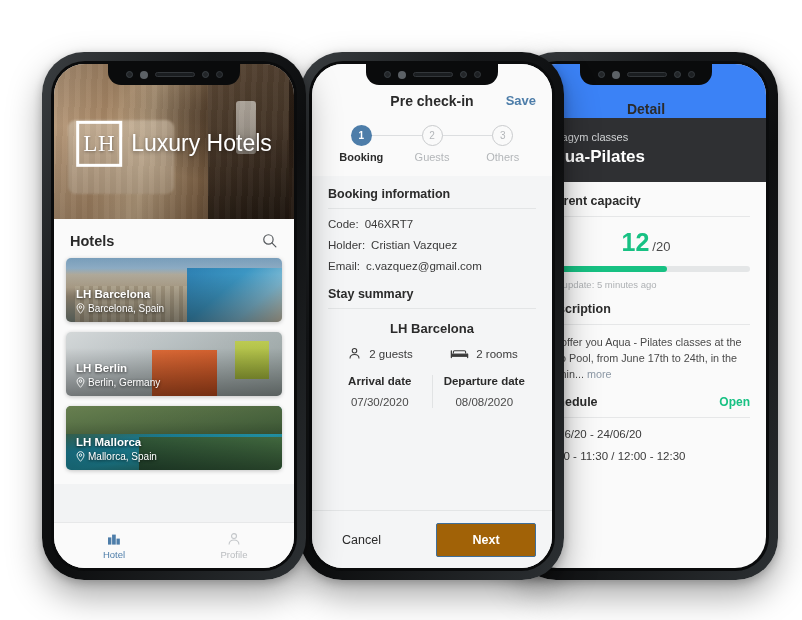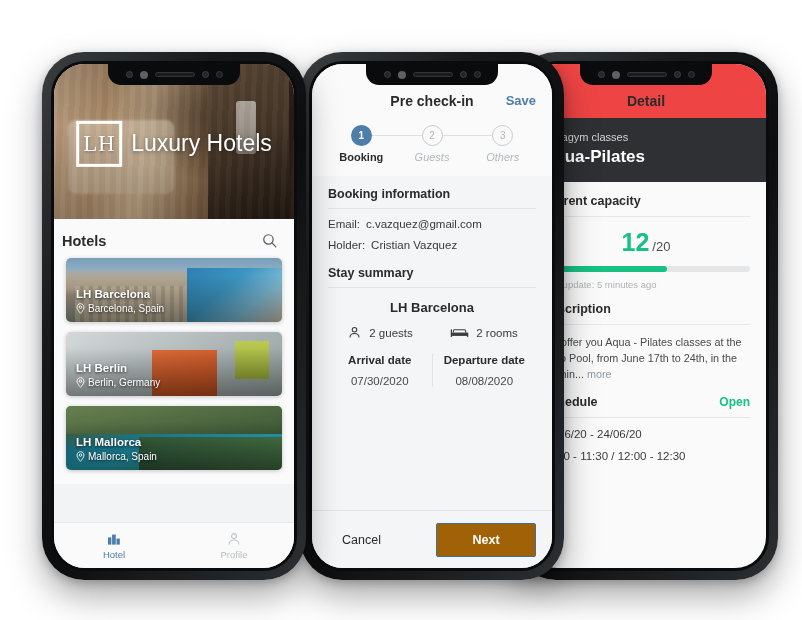--- a/index.html
+++ b/index.html
@@ -88,21 +88,21 @@
     font-family: "Liberation Serif", serif;
     text-shadow: 0 1px 3px rgba(0,0,0,.4);
   }
   .brand-text {
     color: #ffffff; font-size: 23px; font-weight: 400;
     text-shadow: 0 1px 4px rgba(0,0,0,.45);
   }
 
   .list-head {
     display: flex; align-items: center; justify-content: space-between;
-    padding: 13px 16px 9px 8px; background: #fafafa;
+    padding: 13px 16px 9px 16px; background: #fafafa;
   }
   .list-head h2 { font-size: 14.5px; font-weight: 700; color: #2b2b2b; }
 
   .hotel-list { background: #fafafa; padding: 0 12px 4px 12px; }
   .hotel-card {
     position: relative; height: 64px; margin-bottom: 10px;
     border-radius: 5px; overflow: hidden;
     box-shadow: 0 1px 4px rgba(0,0,0,.22);
   }
   .hotel-card .ph { position: absolute; inset: 0; }
@@ -169,21 +169,21 @@
   .step { flex: 1; display: flex; flex-direction: column; align-items: center; position: relative; }
   .step .bubble {
     width: 21px; height: 21px; border-radius: 50%;
     display: flex; align-items: center; justify-content: center;
     font-size: 10px; z-index: 2; background: #fafafa;
   }
   .step.done .bubble { background: #4d7da9; color: #fff; font-weight: 700; }
   .step.todo .bubble { border: 1px solid #c9cbcd; color: #b3b6b9; }
   .step .slbl { margin-top: 5px; font-size: 11px; }
   .step.done .slbl { color: #2b2b2b; font-weight: 700; }
-  .step.todo .slbl { color: #b3b6b9; font-style: italic; }
+  .step.todo .slbl { color: #b3b6b9; }
   .step .line { position: absolute; top: 10px; height: 1px; background: #dcdee0; width: 100%; left: 50%; z-index: 1; }
   .step:last-child .line { display: none; }
 
   .sect { background: #f4f5f6; padding: 11px 16px 0 16px; }
   .sect-title { font-size: 12.5px; font-weight: 700; color: #2b2b2b; padding-bottom: 7px; border-bottom: 1px solid #e3e5e6; }
   .kv { display: flex; gap: 6px; font-size: 11.5px; color: #3a3a3a; padding-top: 9px; }
   .kv .k { font-weight: 400; }
   .kv .v { }
 
   .stay-hotel { text-align: center; font-size: 13px; font-weight: 700; color: #2b2b2b; padding: 12px 0 10px 0; }
@@ -203,21 +203,21 @@
   }
   .btn-cancel { font-size: 12.5px; color: #2b2b2b; padding: 7px 14px; }
   .btn-next {
     background: #a16207; color: #fff; font-size: 12.5px; font-weight: 700;
     padding: 9px 0; width: 100px; text-align: center; border-radius: 2px;
     border: 1px solid #3f6e99;
   }
 
   
   .p3 .screen { background: #fafafa; }
-  .p3-topbar { height: 54px; background: #ef4444; display: flex; align-items: flex-end; justify-content: center; padding-bottom: 9px; }
+  .p3-topbar { height: 54px; background: #3b82f6; display: flex; align-items: flex-end; justify-content: center; padding-bottom: 1px; }
   .p3-title { font-size: 14px; font-weight: 700; color: #2b2b2b; }
   .p3-hero { background: #2f3033; padding: 13px 16px 15px 16px; }
   .p3-hero .cat { font-size: 11px; color: #d2d4d6; }
   .p3-hero .nm { font-size: 17px; color: #fff; font-weight: 700; margin-top: 4px; }
 
   .p3-sect { padding: 12px 16px 0 16px; }
   .p3-sect .t { font-size: 12.5px; font-weight: 700; color: #2b2b2b; padding-bottom: 8px; border-bottom: 1px solid #e6e7e8; }
   .cap-num { text-align: center; margin-top: 11px; }
   .cap-num .big { font-size: 25px; font-weight: 700; color: #17c183; }
   .cap-num .tot { font-size: 13px; color: #4a4a4a; margin-left: 3px; }
@@ -319,26 +319,30 @@
           <div class="step todo">
 
             <div class="bubble">3</div>
             <div class="slbl">Others</div>
           </div>
         </div>
 
         <div class="sect">
           <div class="sect-title">Booking information</div>
           <div class="kv">
-            <span class="k">Email:</span>
-            <span class="v">c.vazquez@gmail.com</span>
+            <span class="k">Code:</span>
+            <span class="v">046XRT7</span>
           </div>
           <div class="kv">
             <span class="k">Holder:</span>
             <span class="v">Cristian Vazquez</span>
+          </div>
+          <div class="kv">
+            <span class="k">Email:</span>
+            <span class="v">c.vazquez@gmail.com</span>
           </div>
         </div>
 
         <div class="sect" style="padding-top:15px;">
           <div class="sect-title">Stay summary</div>
           <div class="stay-hotel">LH Barcelona</div>
           <div class="stay-row">
             <div class="stay-cell">
               <svg class="icon" width="15" height="15" viewBox="0 0 24 24">
                 <circle cx="12" cy="7.5" r="3.6" fill="none" stroke="#3a3a3a" stroke-width="1.7"></circle>

